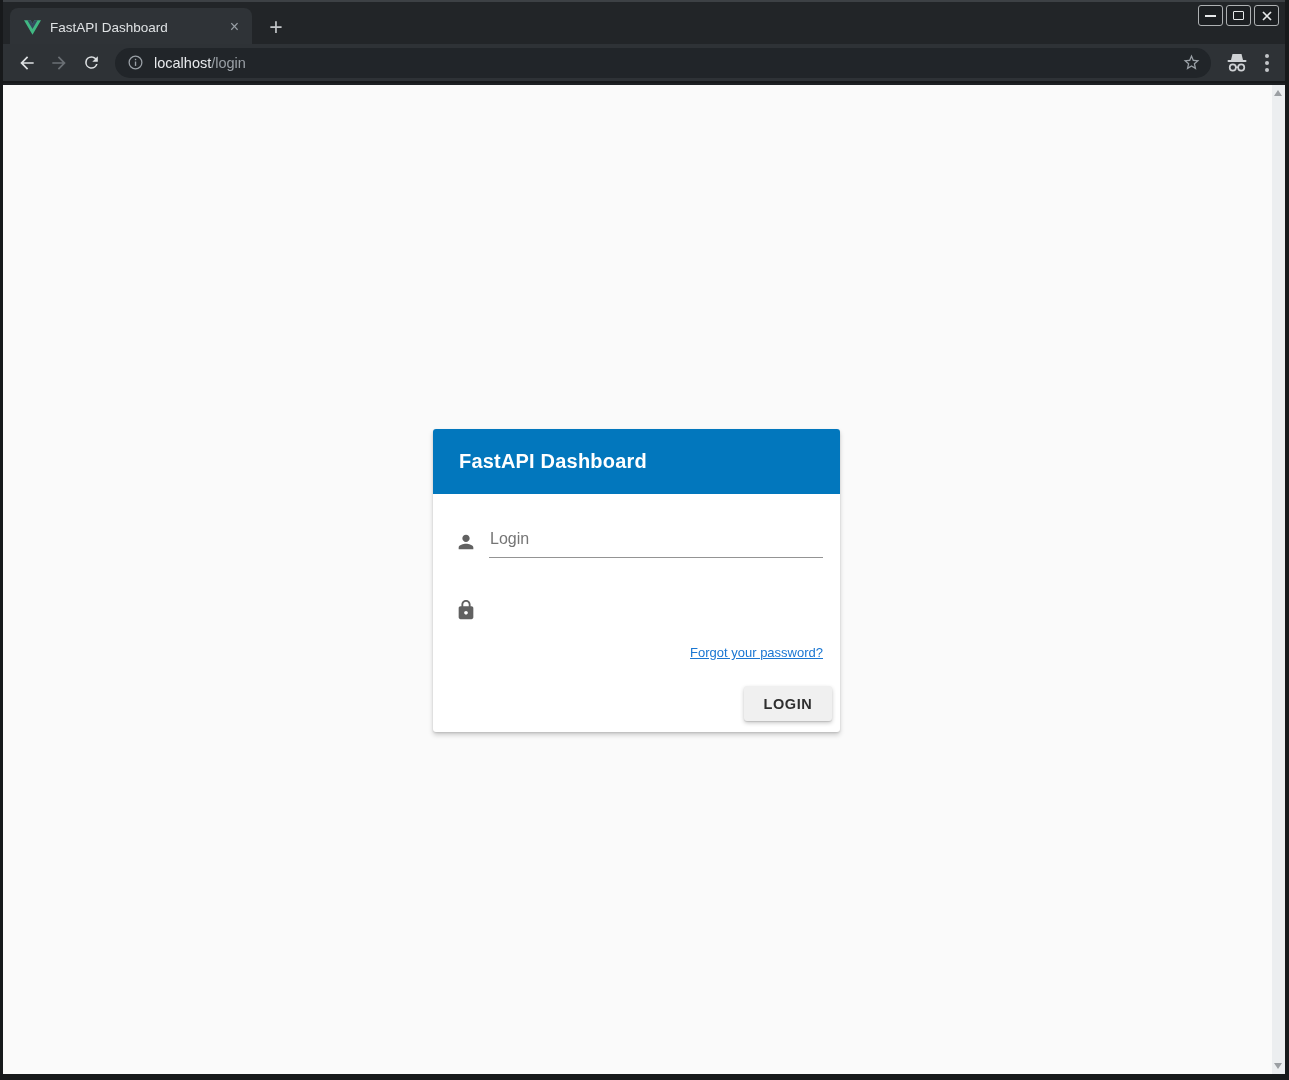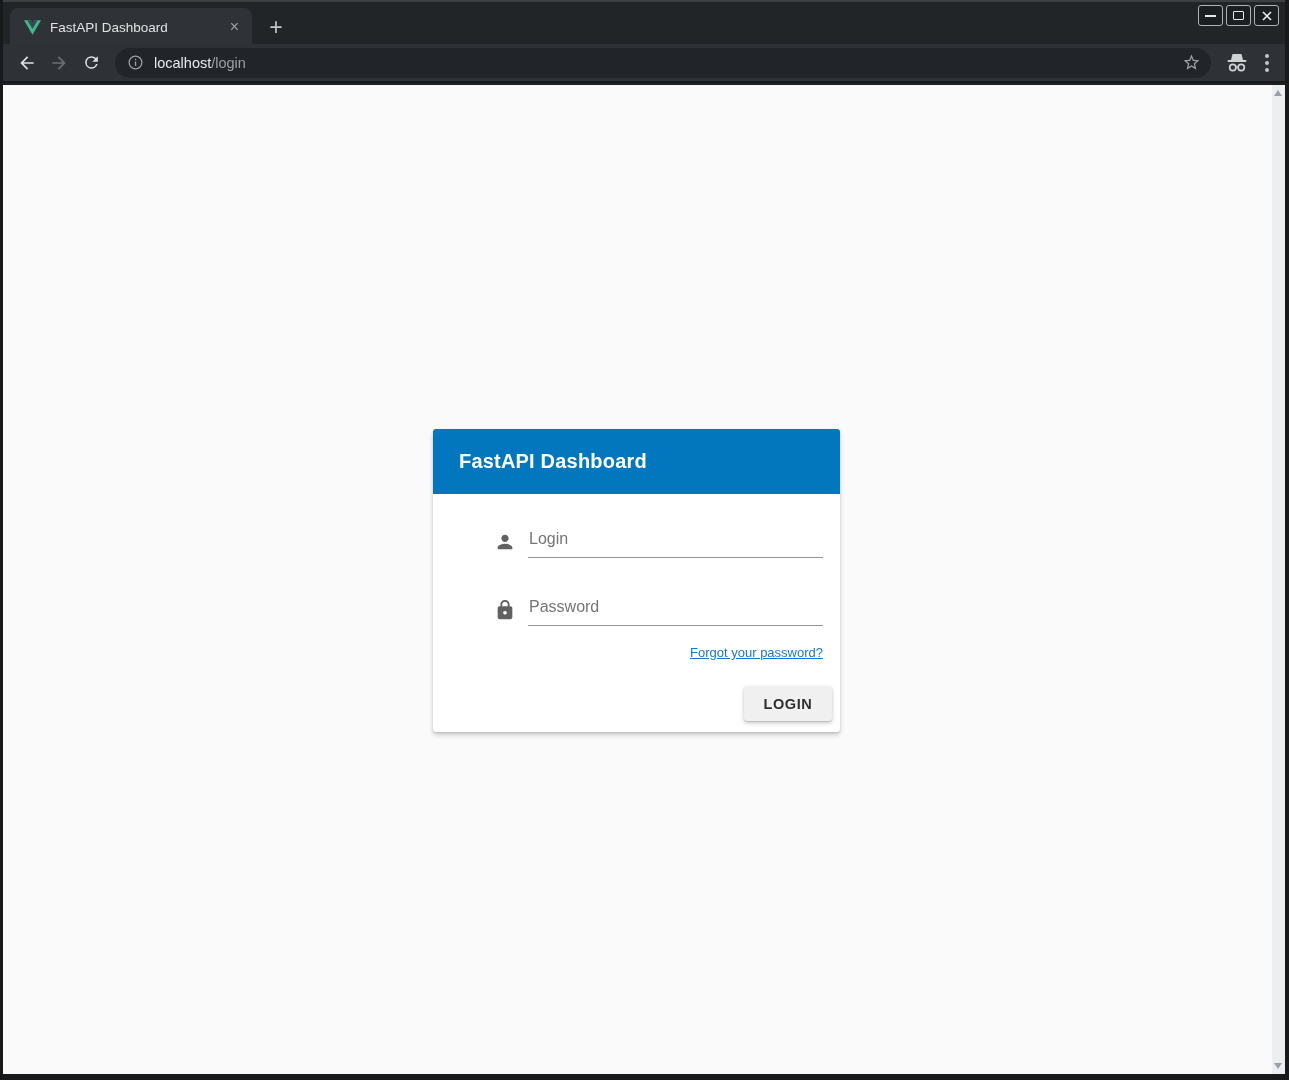--- a/index.html
+++ b/index.html
@@ -55,21 +55,21 @@
   .sb-down { bottom:5px; border-left:4.5px solid transparent;
     border-right:4.5px solid transparent; border-top:6px solid #9b9fa3; }
 
   
   .card { position:absolute; left:430px; top:344px; width:407px; height:303px;
     background:#ffffff; border-radius:3px;
     box-shadow:0 3px 5px rgba(0,0,0,0.18), 0 1px 2px rgba(0,0,0,0.12); }
   .card-header { height:65px; background:#0277bd; border-radius:3px 3px 0 0;
     display:flex; align-items:center; padding-left:26px; }
   .card-title { color:#ffffff; font-size:20px; font-weight:700; letter-spacing:0.2px; }
-  .card-body { position:relative; height:296px;margin-left:39px; }
+  .card-body { position:relative; height:296px; }
   .field { position:absolute; left:22px; right:17px; display:flex;
     align-items:flex-end; gap:12px; }
   .field-login { top:30px; height:34px; }
   .field-password { top:98px; height:34px; }
   .field-icon { width:22px; height:22px; margin-bottom:5px; flex:0 0 auto; }
   .field input { flex:1; border:none; outline:none; background:transparent;
     border-bottom:1px solid #949494; font-size:16px; color:#333;
     padding:0 0 9px 1px; font-family:"Liberation Sans", sans-serif; }
   .field input::placeholder { color:#757575; opacity:1; }
   .forgot { position:absolute; right:17px; top:151px; font-size:13px;
@@ -166,21 +166,20 @@
           <svg class="field-icon" viewBox="0 0 24 24">
             <path fill="#616161" d="M12 12c2.21 0 4-1.79 4-4s-1.79-4-4-4-4 1.79-4 4 1.79 4 4 4zm0 2c-2.67 0-8 1.34-8 4v2h16v-2c0-2.66-5.33-4-8-4z"></path>
           </svg>
           <input type="text" placeholder="Login" style="">
         </div>
 
         <div class="field field-password">
           <svg class="field-icon" viewBox="0 0 24 24">
             <path fill="#616161" d="M18 8h-1V6c0-2.76-2.24-5-5-5S7 3.24 7 6v2H6c-1.1 0-2 .9-2 2v10c0 1.1.9 2 2 2h12c1.1 0 2-.9 2-2V10c0-1.1-.9-2-2-2zm-6 9c-1.1 0-2-.9-2-2s.9-2 2-2 2 .9 2 2-.9 2-2 2zM9 8V6c0-1.66 1.34-3 3-3s3 1.34 3 3v2H9z"></path>
           </svg>
-          <input type="password" placeholder="Password" style="">
         </div>
 
         <a class="forgot" href="#">Forgot your password?</a>
 
         <button class="login-btn">LOGIN</button>
       </div>
     </div>
 
     <div class="scrollbar">
       <div class="sb-arrow sb-up"></div>

